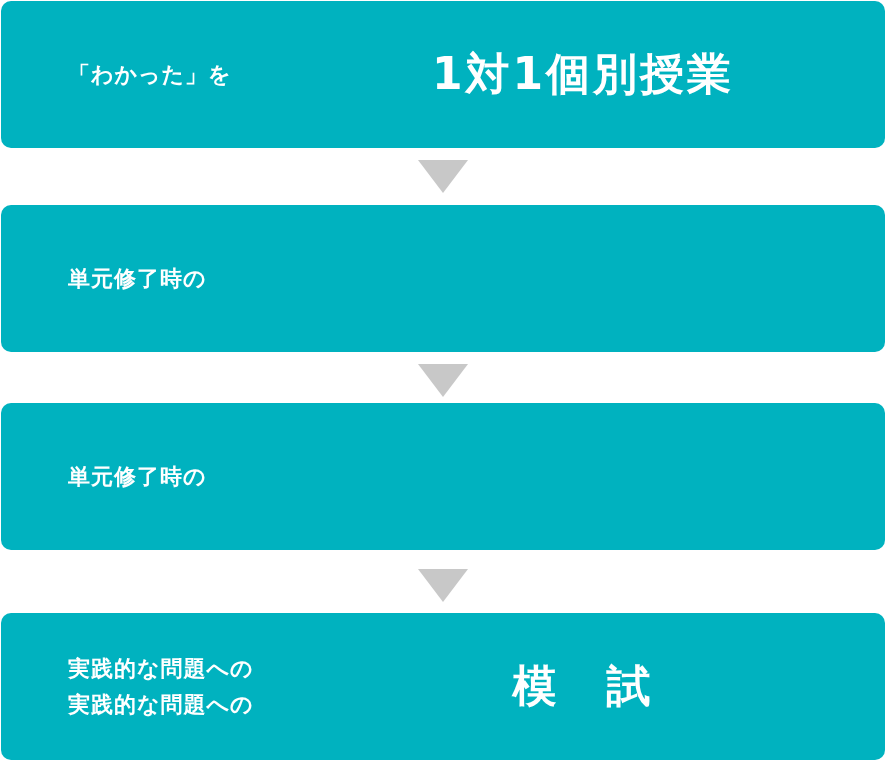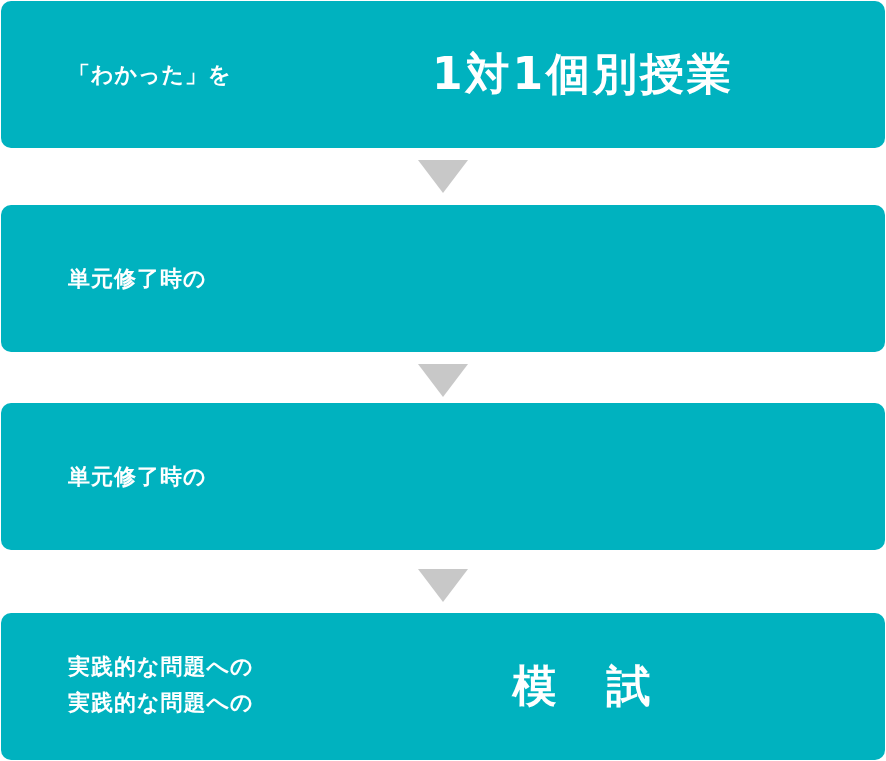--- a/index.html
+++ b/index.html
@@ -82,19 +82,19 @@
 <div class="arrow" style="top:364px;"></div>
 
 <div class="step" style="top:386px;margin-top:17px;">
   <div class="sub">
     <span>単元修了時の</span>
   </div>
 </div>
 
 <div class="arrow" style="top:569px;"></div>
 
-<div class="step" style="top:613px;font-family:Liberation Mono, monospace;">
+<div class="step" style="top:613px;">
   <div class="sub">
     <span>実践的な問題への</span>
     <span>実践的な問題への</span>
   </div>
   <div class="main">模　試</div>
 </div>
 
 </body></html>

